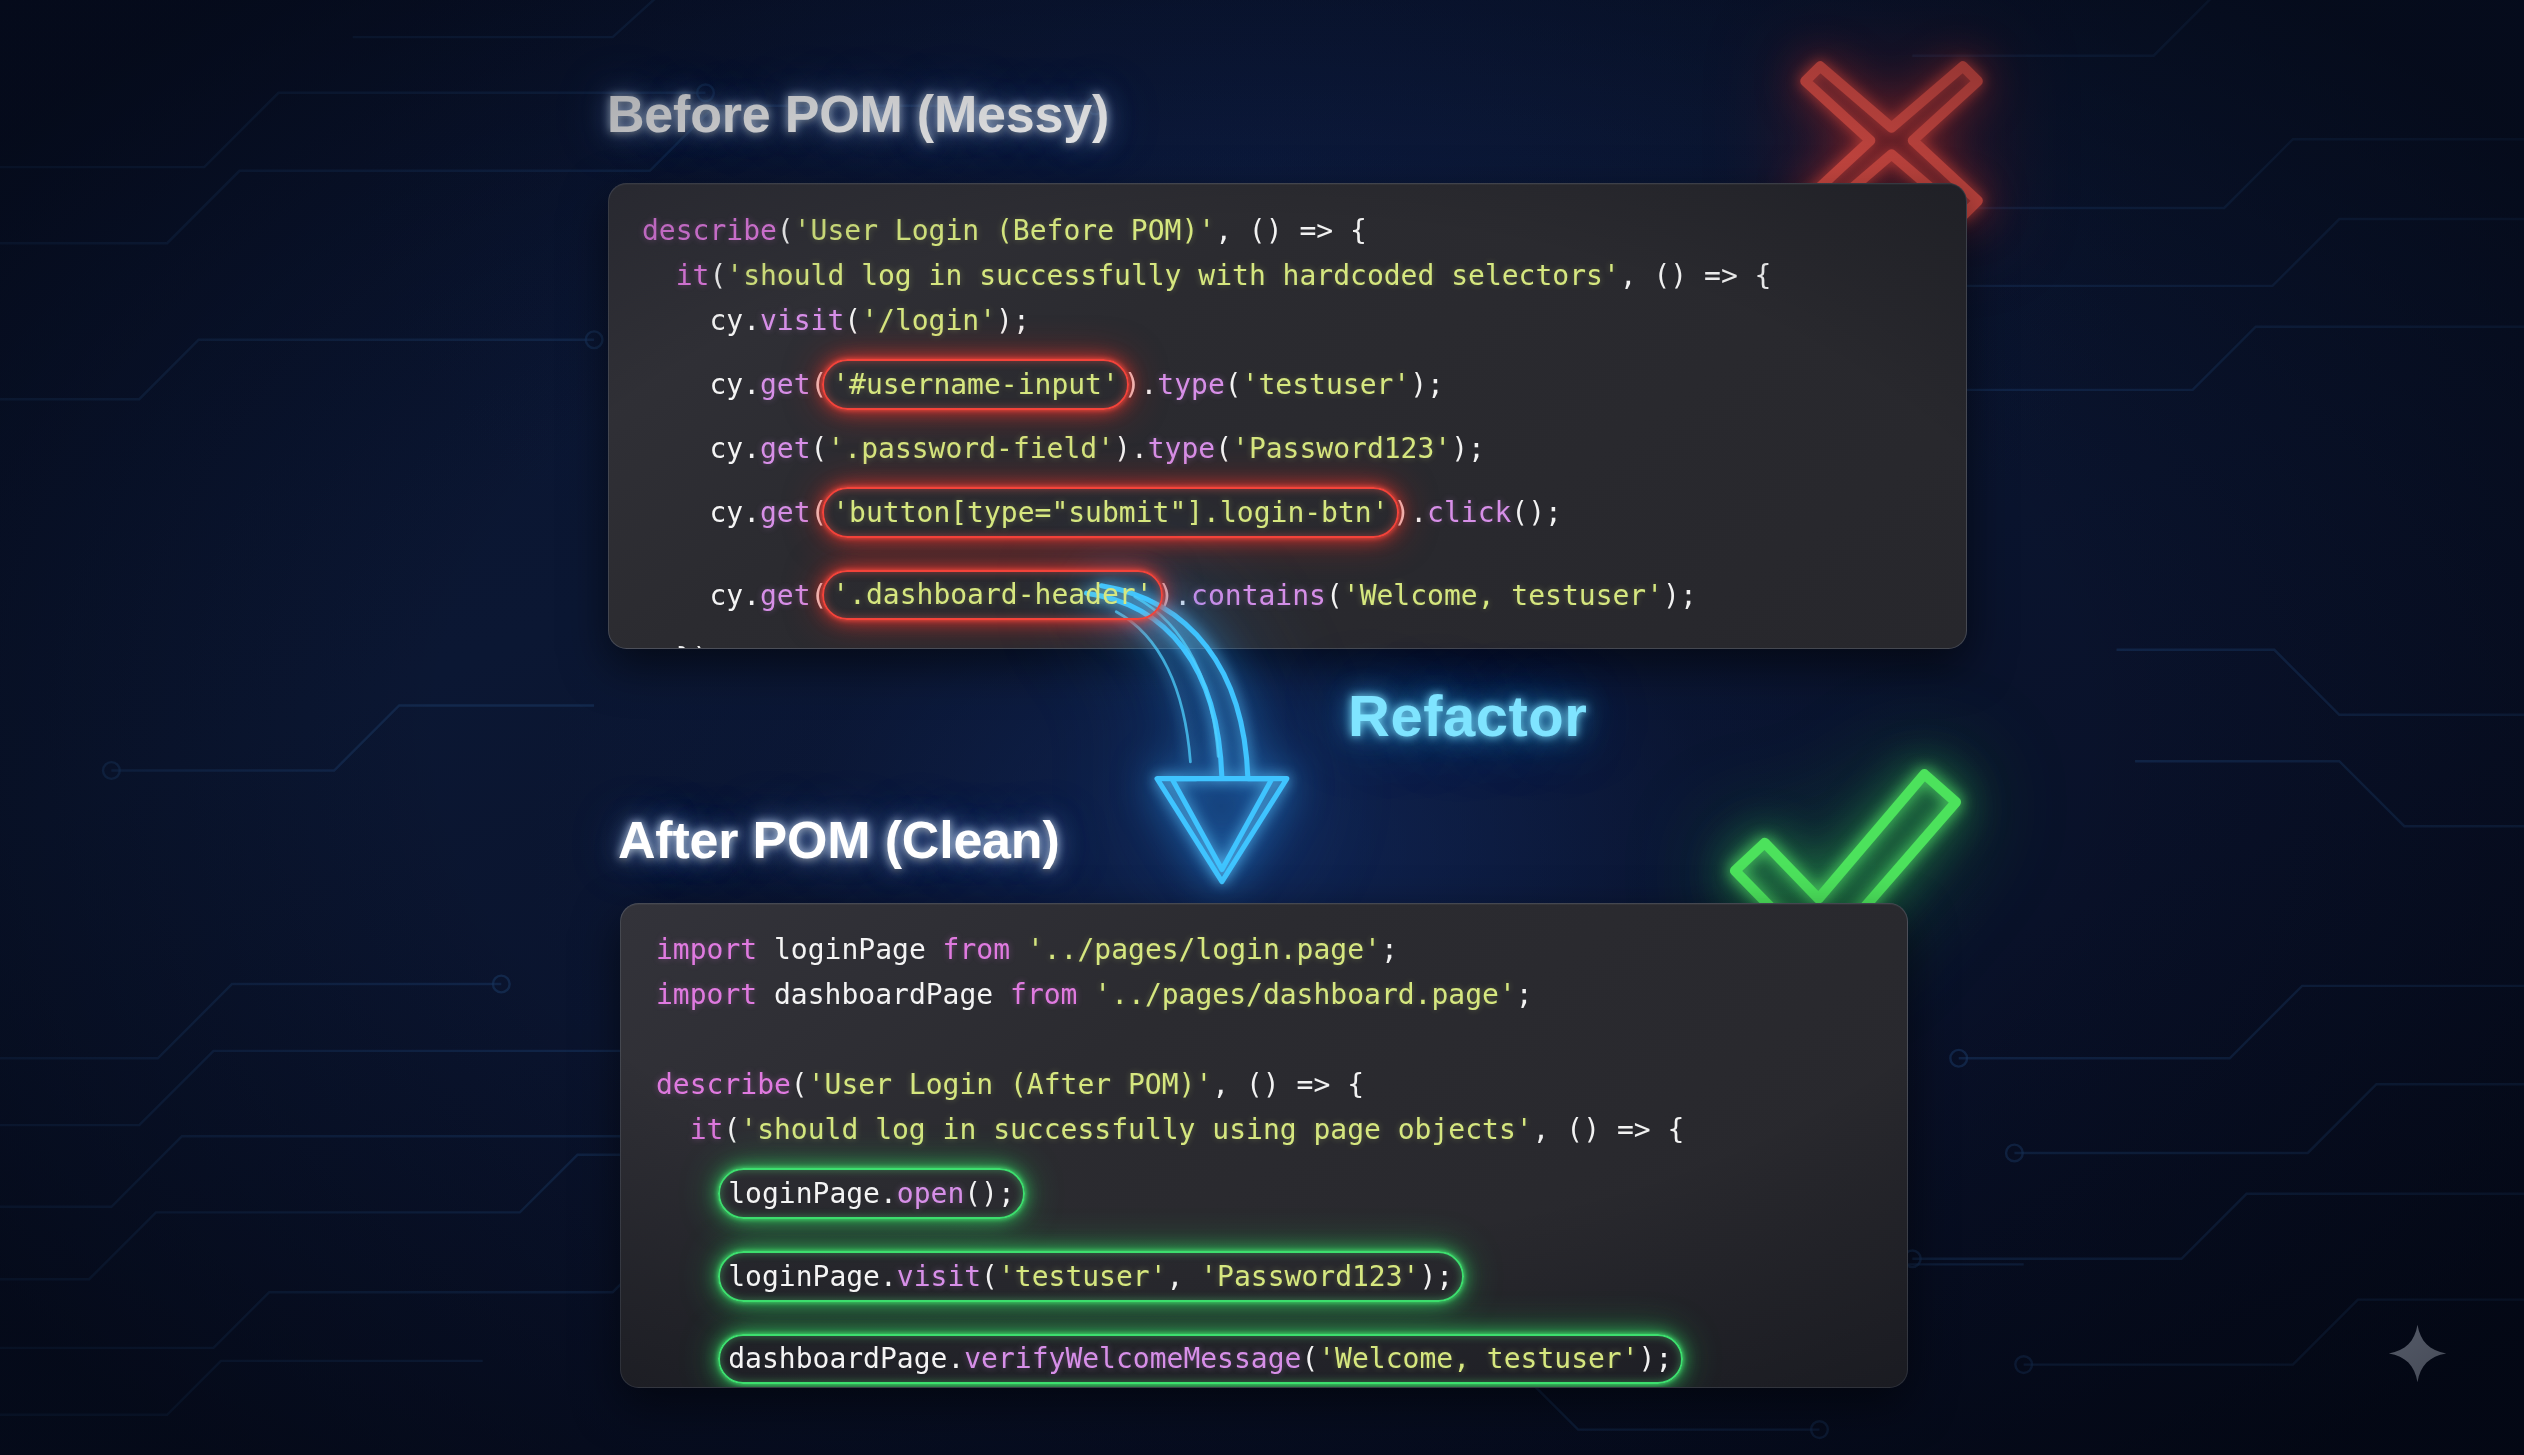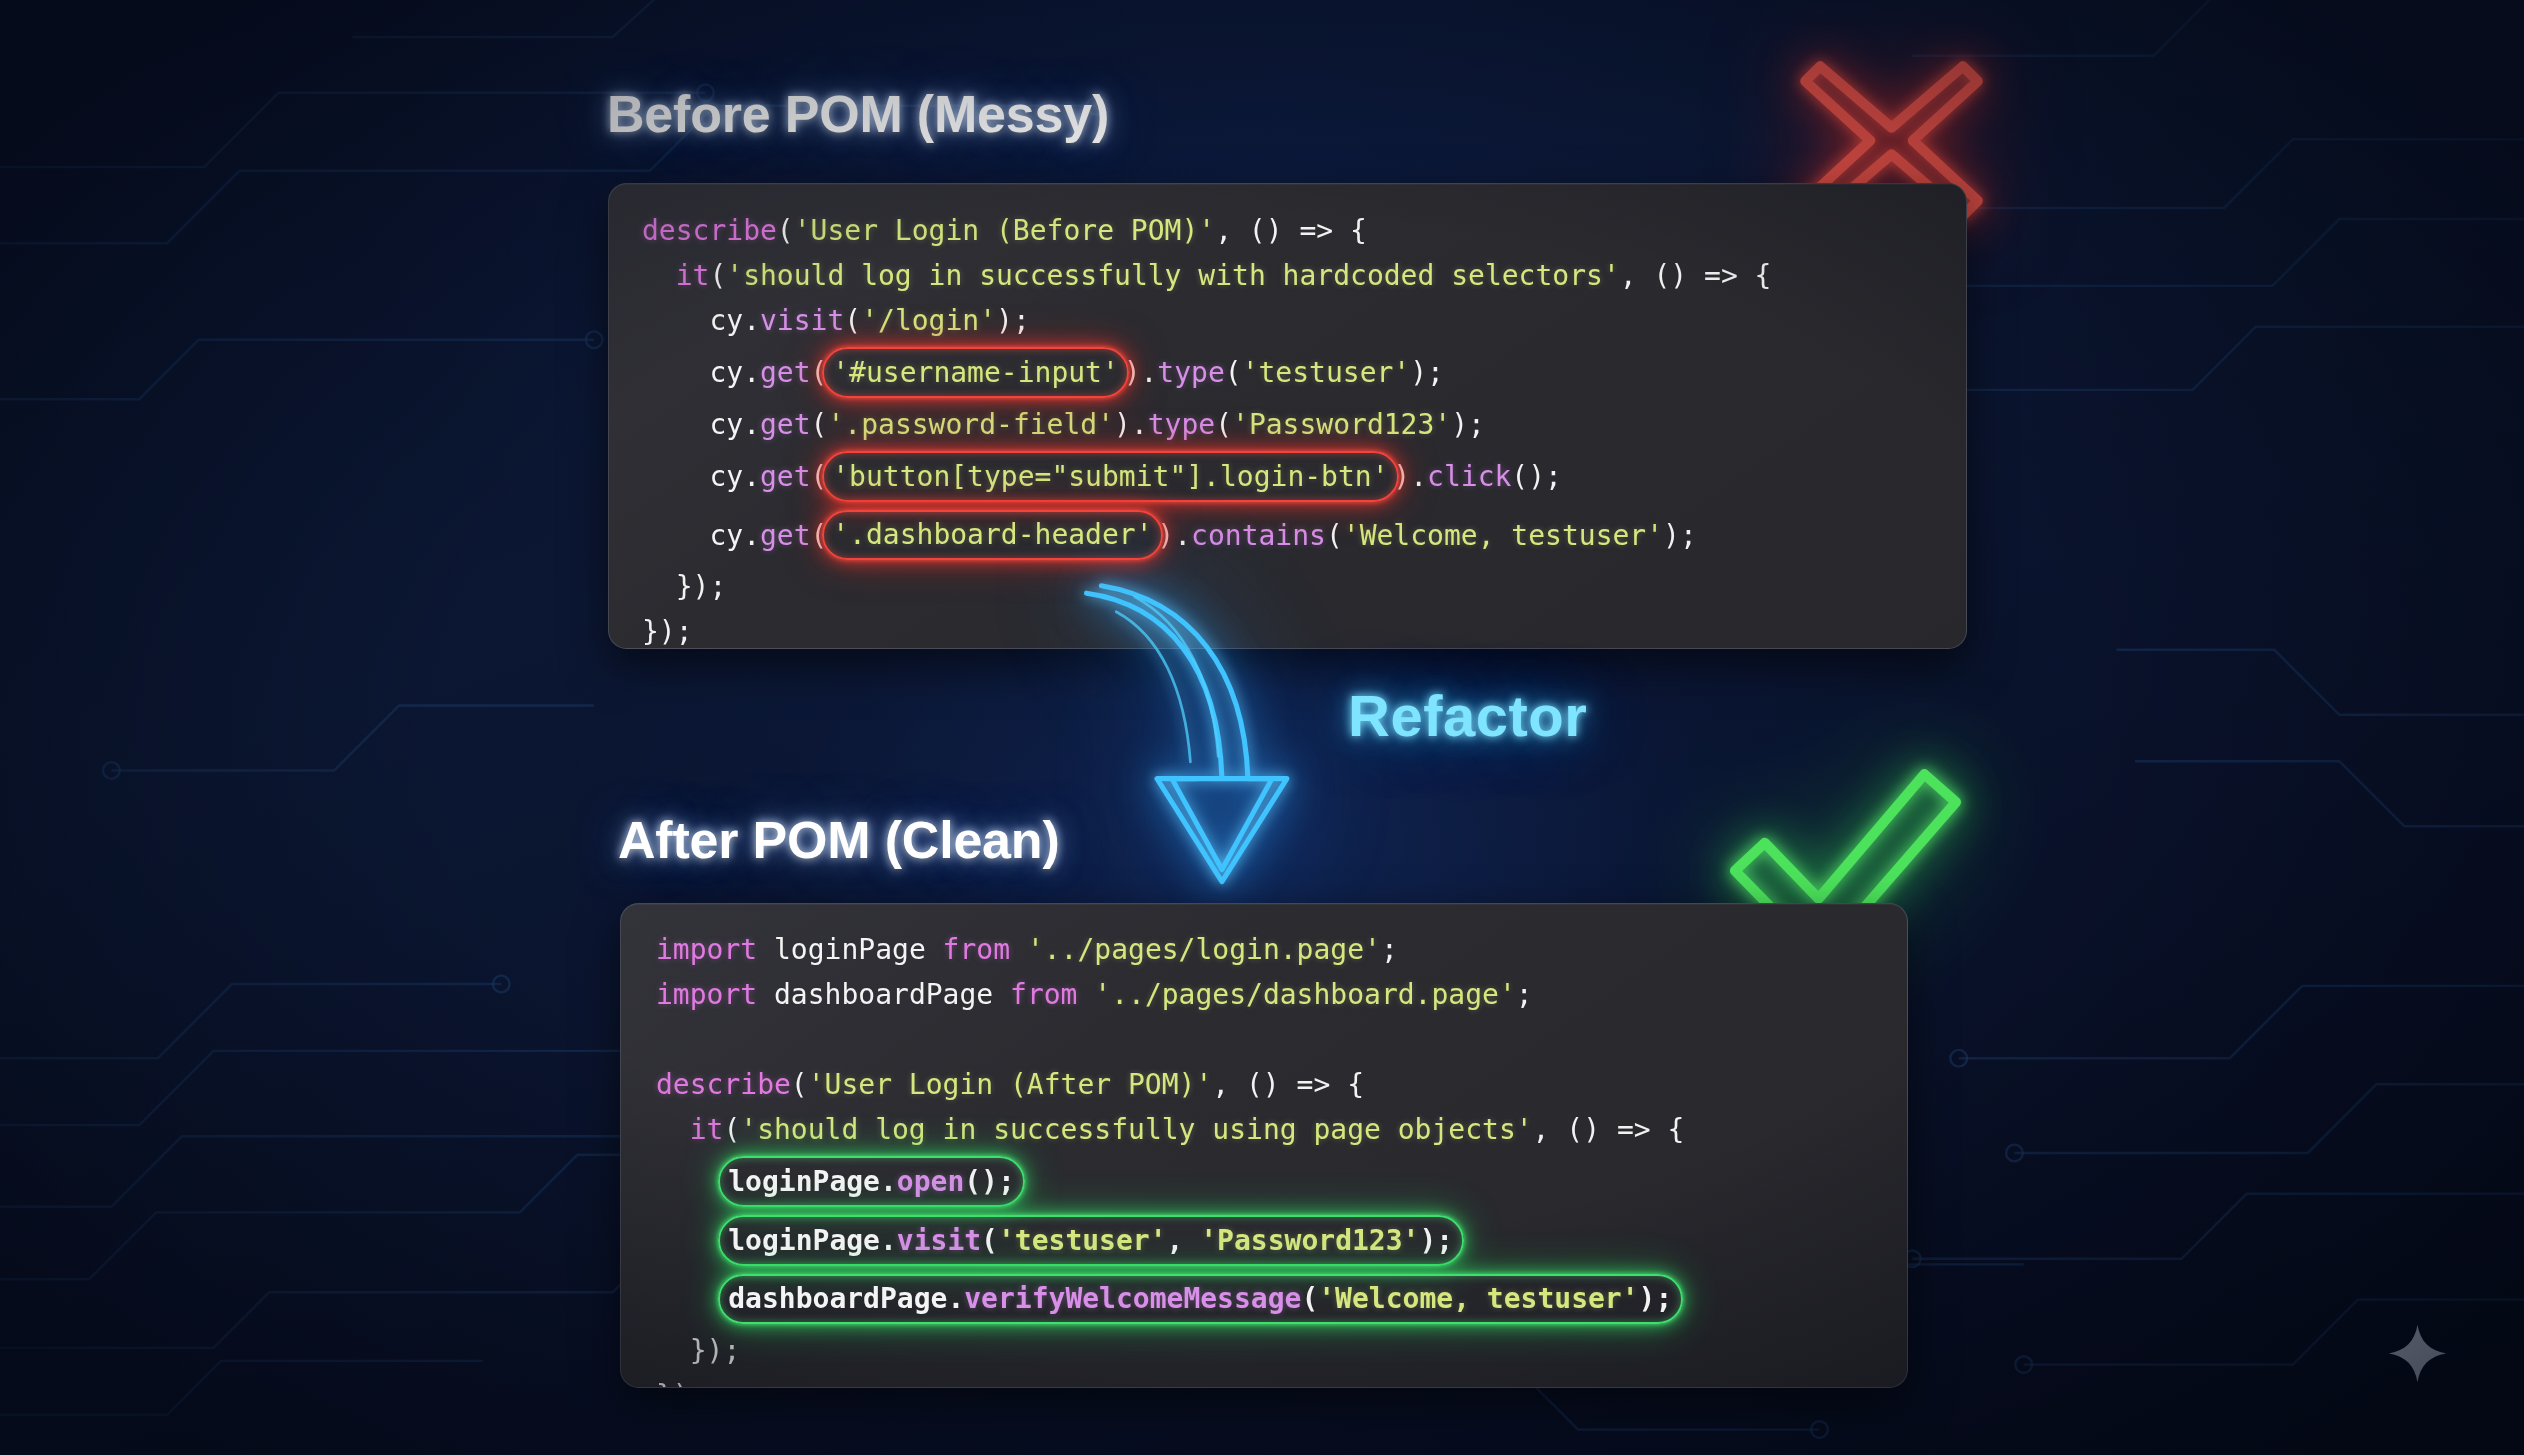--- a/index.html
+++ b/index.html
@@ -85,40 +85,39 @@
   .fn   { color: #d78fe8; text-shadow: 0 0 6.5px rgba(215,143,232,0.34); }  
   .str  { color: #d6e77f; text-shadow: 0 0 6.5px rgba(214,231,127,0.30); }  
   .pun  { color: #f2f2f2; }                                               
   .id   { color: #f4f4f4; }
 
   
   .hl {
     position: relative;
     display: inline-block;
     padding: 0.9px 8.4px;
-    margin: 4px -5.6px;
+    margin: 16px -5.6px;
     border-radius: 927px;
     z-index: 2;
   }
   .hl-red {
     border: 2.8px solid #f4433a;
     box-shadow:
       0 0 5.6px rgba(246,76,64,0.95),
       0 0 16.7px rgba(243,58,48,0.82),
       0 0 37px rgba(230,40,34,0.50),
       inset 0 0 8.4px rgba(250,90,80,0.45);
   }
   .hl-green {
     border: 2.8px solid #3ddf6e;
     box-shadow:
       0 0 5.6px rgba(72,230,114,0.95),
       0 0 16.7px rgba(52,220,100,0.80),
       0 0 39px rgba(40,205,92,0.48),
       inset 0 0 8.4px rgba(90,240,130,0.40);
-    font-weight: bold;
   }
 
   
   #x-mark {
     position: absolute;
     left: 1792px;
     top: 46px;
     width: 200px;
     height: 190px;
     filter:

